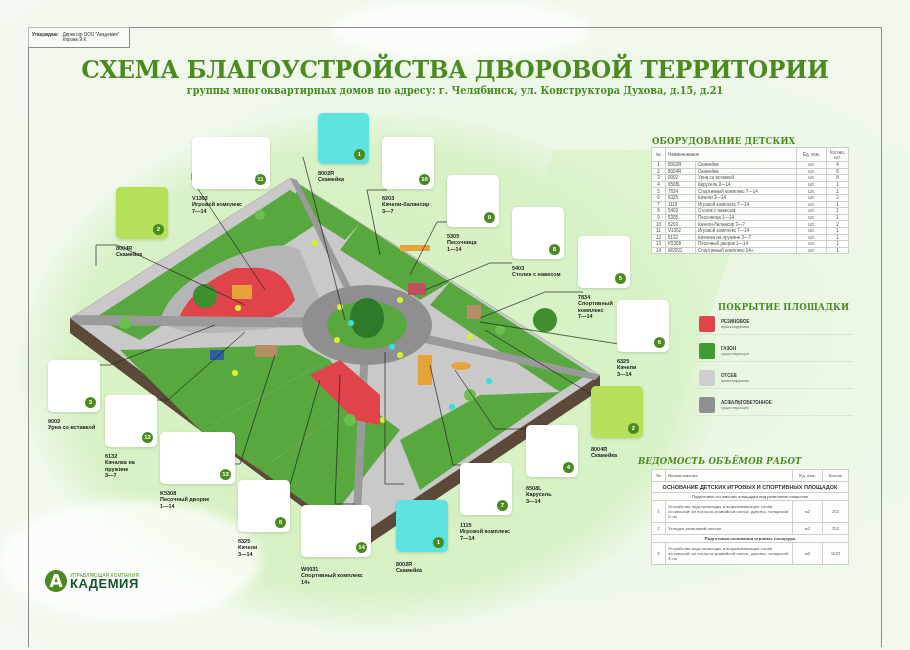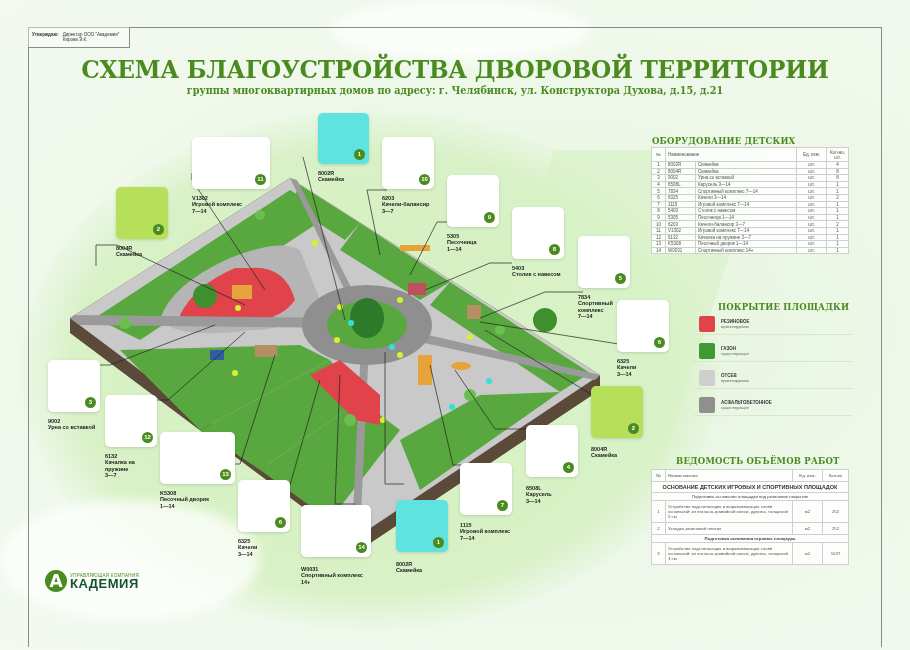--- a/index.html
+++ b/index.html
@@ -439,21 +439,21 @@
     <div class="legend-name">ОТСЕВ</div>
     <div class="legend-note">проектируемое</div>
   </div>
   <div class="legend-item" style="top:81px">
     <div class="swatch" style="background:#8f8f8f"></div>
     <div class="legend-name">АСФАЛЬТОБЕТОННОЕ</div>
     <div class="legend-note">существующее</div>
   </div>
 </div>
 
-<div class="section-title" style="left:676px;top:456px;">ВЕДОМОСТЬ ОБЪЁМОВ РАБОТ</div>
+<div class="section-title" style="left:638px;top:456px;font-style:italic;">ВЕДОМОСТЬ ОБЪЁМОВ РАБОТ</div>
 <table class="works">
   <thead>
     <tr>
       <th class="c" style="width:14px">№</th>
       <th style="text-align:left">Наименование</th>
       <th class="c" style="width:30px">Ед. изм.</th>
       <th class="c" style="width:26px">Кол-во</th>
     </tr>
   </thead>
   <tbody>

